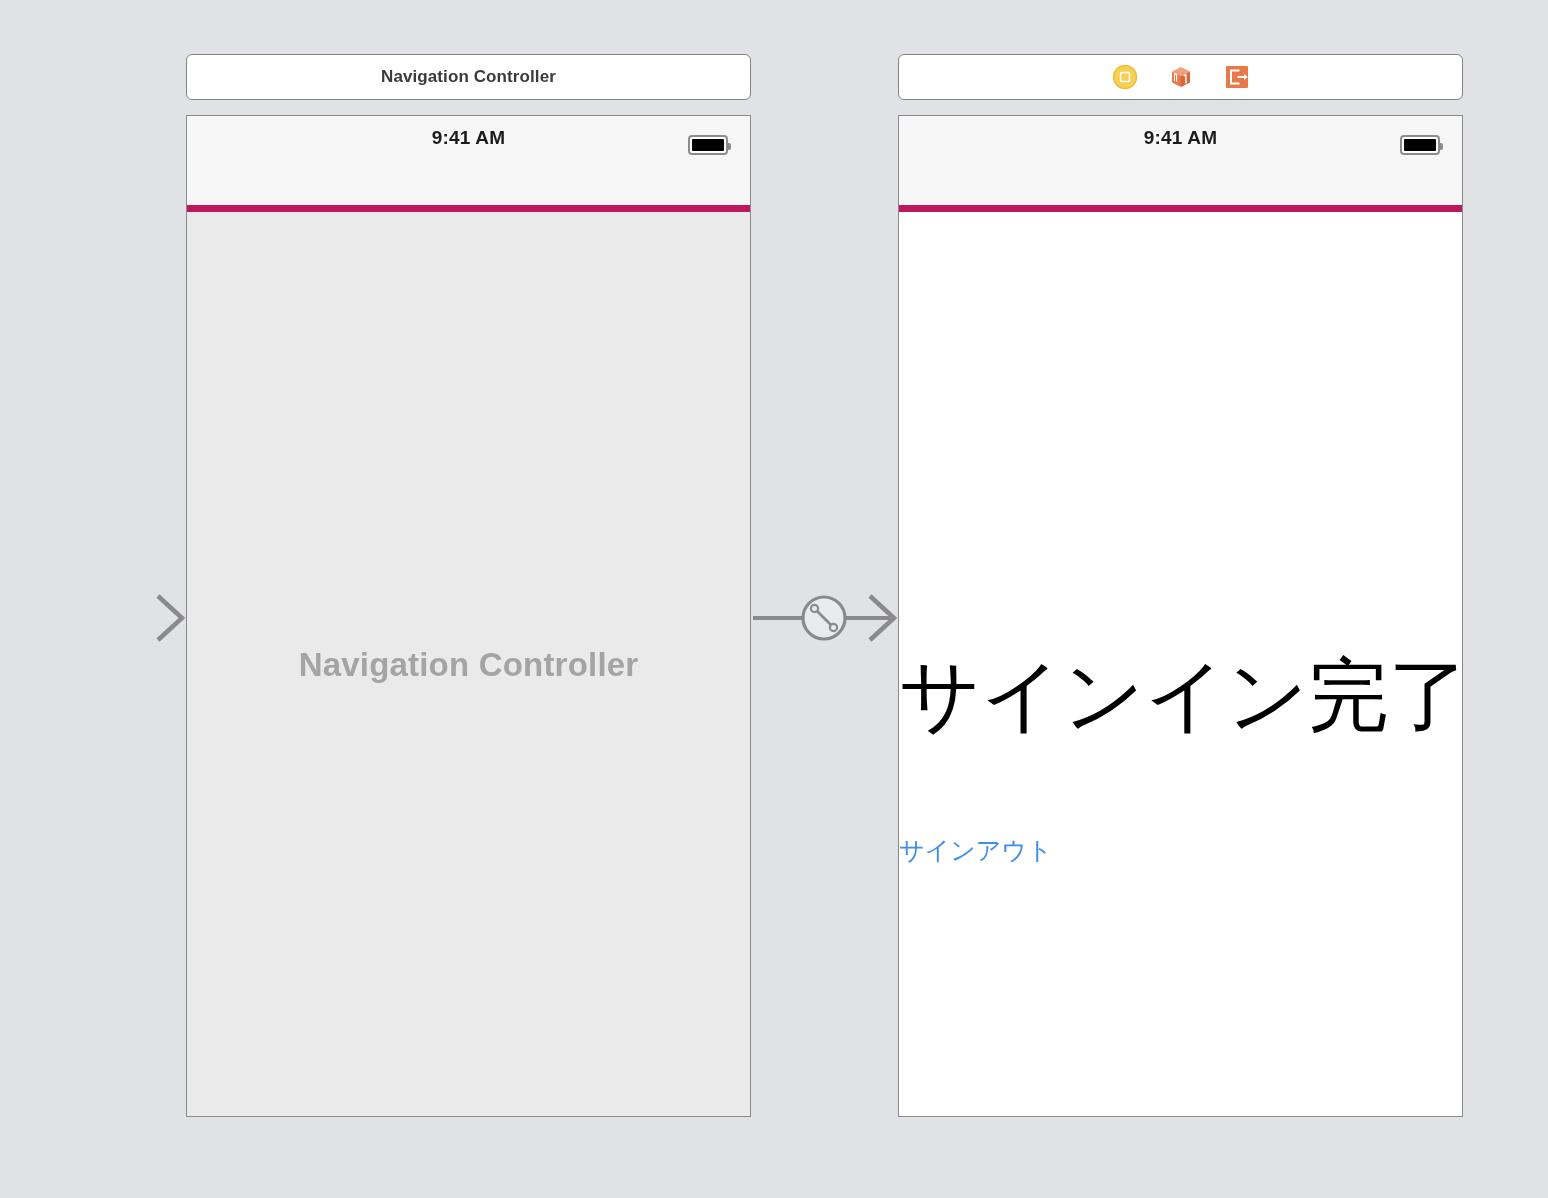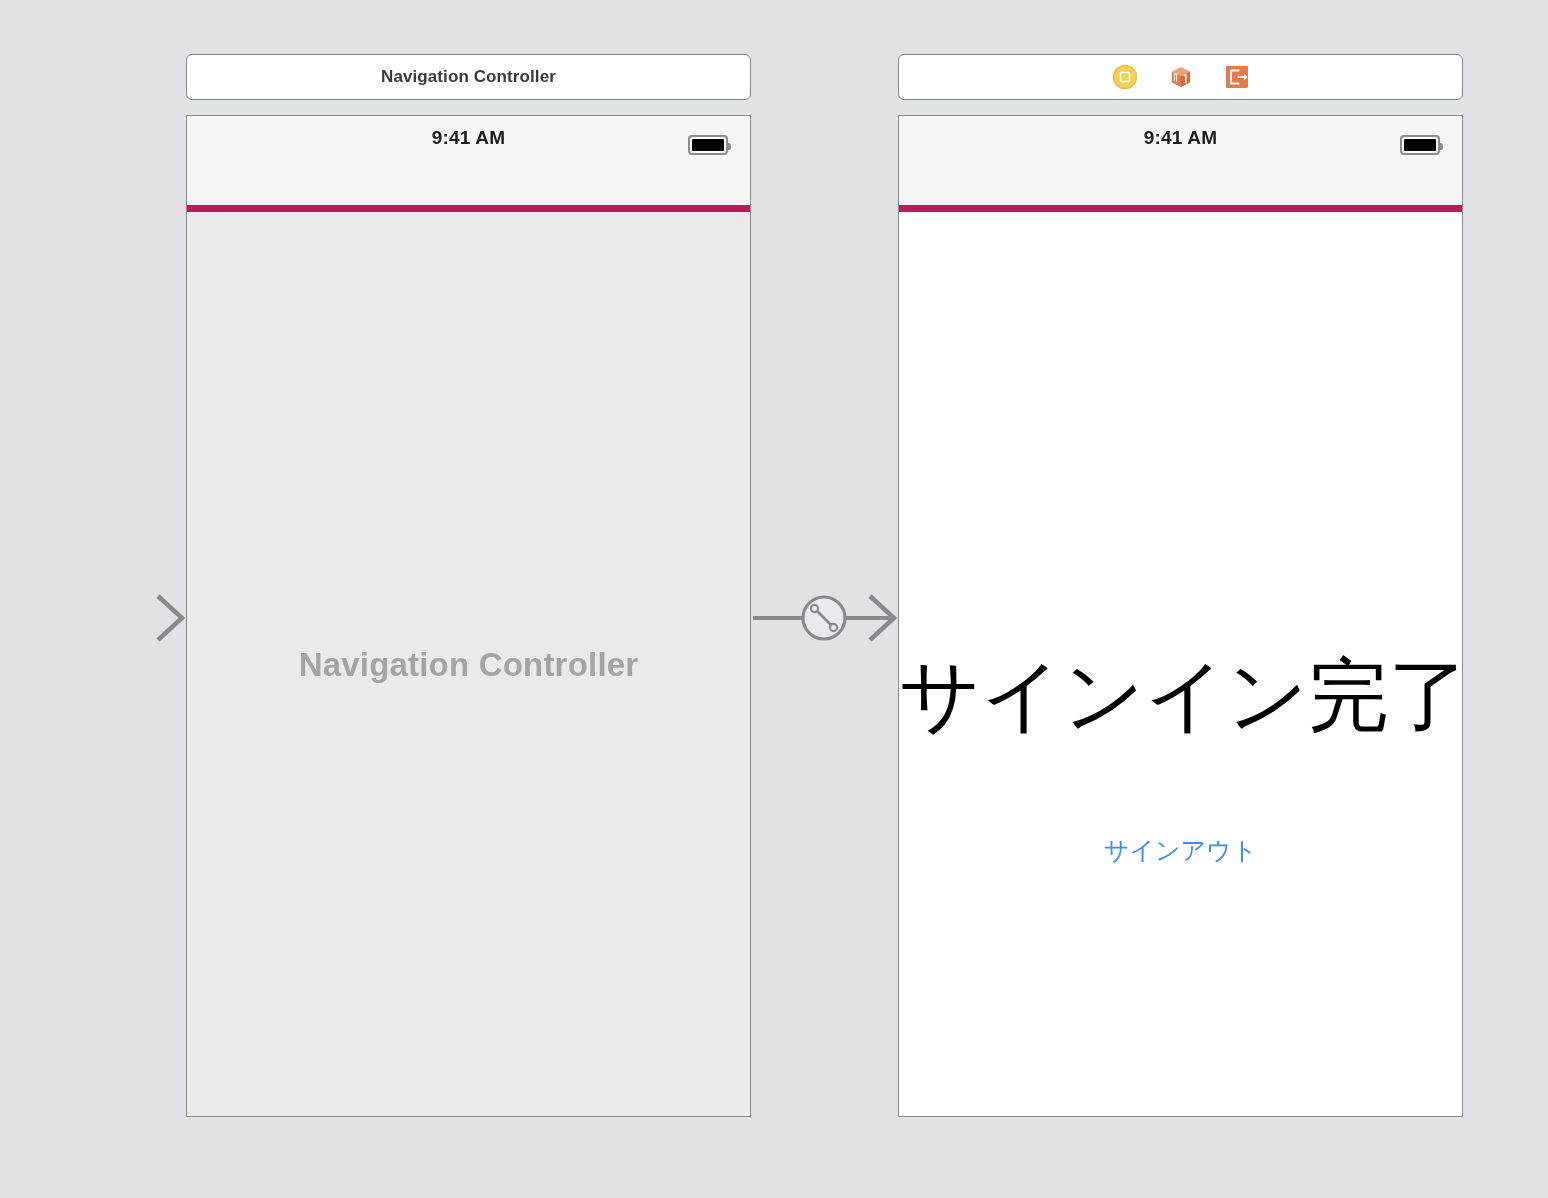--- a/index.html
+++ b/index.html
@@ -141,21 +141,21 @@
     color: #000000;
     font-family: Liberation Sans, sans-serif;
     white-space: nowrap;
     margin-top: 20px;
   }
   .link-button {
     position: absolute;
     top: 621px;
     left: 0;
     right: 0;
-    text-align: center;
+    text-align: left;
     font-size: 25px;
     color: #3f8ee8;
     font-family: "DejaVu Sans", "Liberation Sans", sans-serif;
     white-space: nowrap;
   }
 
   
   .arrow-layer {
     position: absolute;
     inset: 0;

